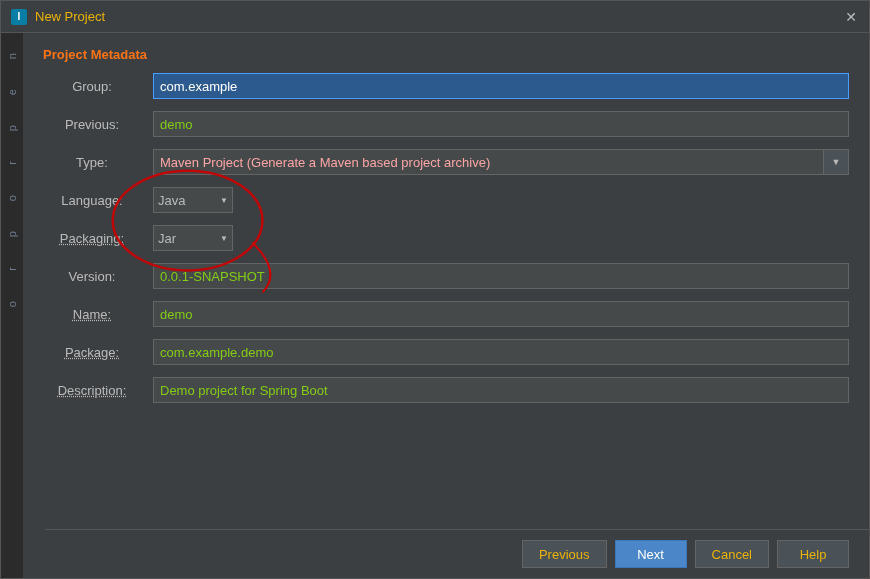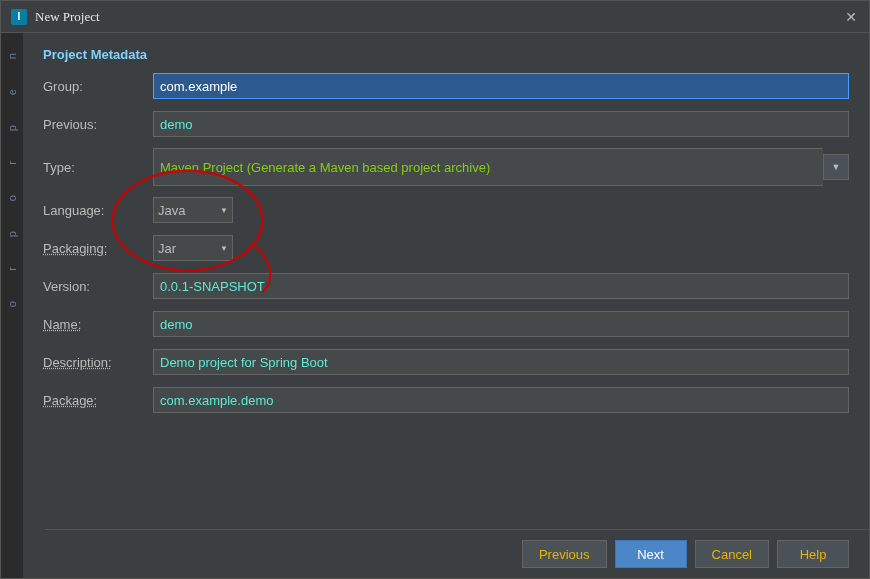--- a/index.html
+++ b/index.html
@@ -50,23 +50,22 @@
       border-radius: 2px;
       display: flex;
       align-items: center;
       justify-content: center;
       font-size: 10px;
       color: white;
       font-weight: bold;
     }
 
     .title-text {
-      color: #e5e5e5;
-      font-size: 13px;
-      font-family: Liberation Serif, serif;
+      color: #eab308;
+      font-size: 13px;
     }
 
     .close-btn {
       width: 16px;
       height: 16px;
       cursor: pointer;
       display: flex;
       align-items: center;
       justify-content: center;
       color: #bbbbbb;
@@ -102,21 +101,21 @@
       margin-left: 22px;
       flex: 1;
       display: flex;
       flex-direction: column;
       overflow: hidden;
     }
 
     .section-title {
       padding: 14px 20px 10px 20px;
       font-weight: bold;
-      color: #7dd3fc;
+      color: #f97316;
       font-size: 13px;
     }
 
     .form-body {
       flex: 1;
       padding: 0 20px 10px 20px;
       overflow-y: auto;
     }
 
     .form-row {
@@ -124,35 +123,35 @@
       align-items: center;
       margin-bottom: 10px;
       min-height: 28px;
     }
 
     .form-label {
       width: 110px;
       min-width: 110px;
       color: #bbbbbb;
       font-size: 13px;
-      text-align: left;
+      text-align: center;
       padding-right: 12px;
     }
 
     .form-label.underline {
       text-decoration: underline;
       text-decoration-style: dotted;
     }
 
     .form-input {
       flex: 1;
       height: 26px;
       background: #45494a;
       border: 1px solid #646464;
-      color: #5eead4;
+      color: #84cc16;
       padding: 2px 6px;
       font-size: 13px;
       outline: none;
     }
 
     .form-input.selected {
       background: #2d5a8e;
       color: #ffffff;
       border-color: #4a9eff;
     }
@@ -189,25 +188,25 @@
 
     .type-select-wrapper {
       display: flex;
       align-items: center;
       gap: 0;
       flex: 1;
     }
 
     .type-select-input {
       flex: 1;
-      height: 38px;
+      height: 26px;
       background: #45494a;
       border: 1px solid #646464;
       border-right: none;
-      color: #84cc16;
+      color: #fca5a5;
       padding: 2px 6px;
       font-size: 13px;
       outline: none;
     }
 
     .type-select-btn {
       height: 26px;
       width: 26px;
       background: #4a5257;
       border: 1px solid #646464;
@@ -344,27 +343,27 @@
         <label class="form-label">Version:</label>
         <input type="text" class="form-input" value="0.0.1-SNAPSHOT" style="">
       </div>
 
       <div class="form-row">
         <label class="form-label underline">Name:</label>
         <input type="text" class="form-input" value="demo" style="">
       </div>
 
       <div class="form-row">
+        <label class="form-label underline">Package:</label>
+        <input type="text" class="form-input" value="com.example.demo" style="">
+      </div>
+
+      <div class="form-row">
         <label class="form-label underline">Description:</label>
         <input type="text" class="form-input" value="Demo project for Spring Boot" style="">
-      </div>
-
-      <div class="form-row">
-        <label class="form-label underline">Package:</label>
-        <input type="text" class="form-input" value="com.example.demo" style="">
       </div>
 
     </div>
 
     <div class="footer">
       <button class="btn btn-default">Previous</button>
       <button class="btn btn-primary">Next</button>
       <button class="btn btn-default">Cancel</button>
       <button class="btn btn-default">Help</button>
     </div>

